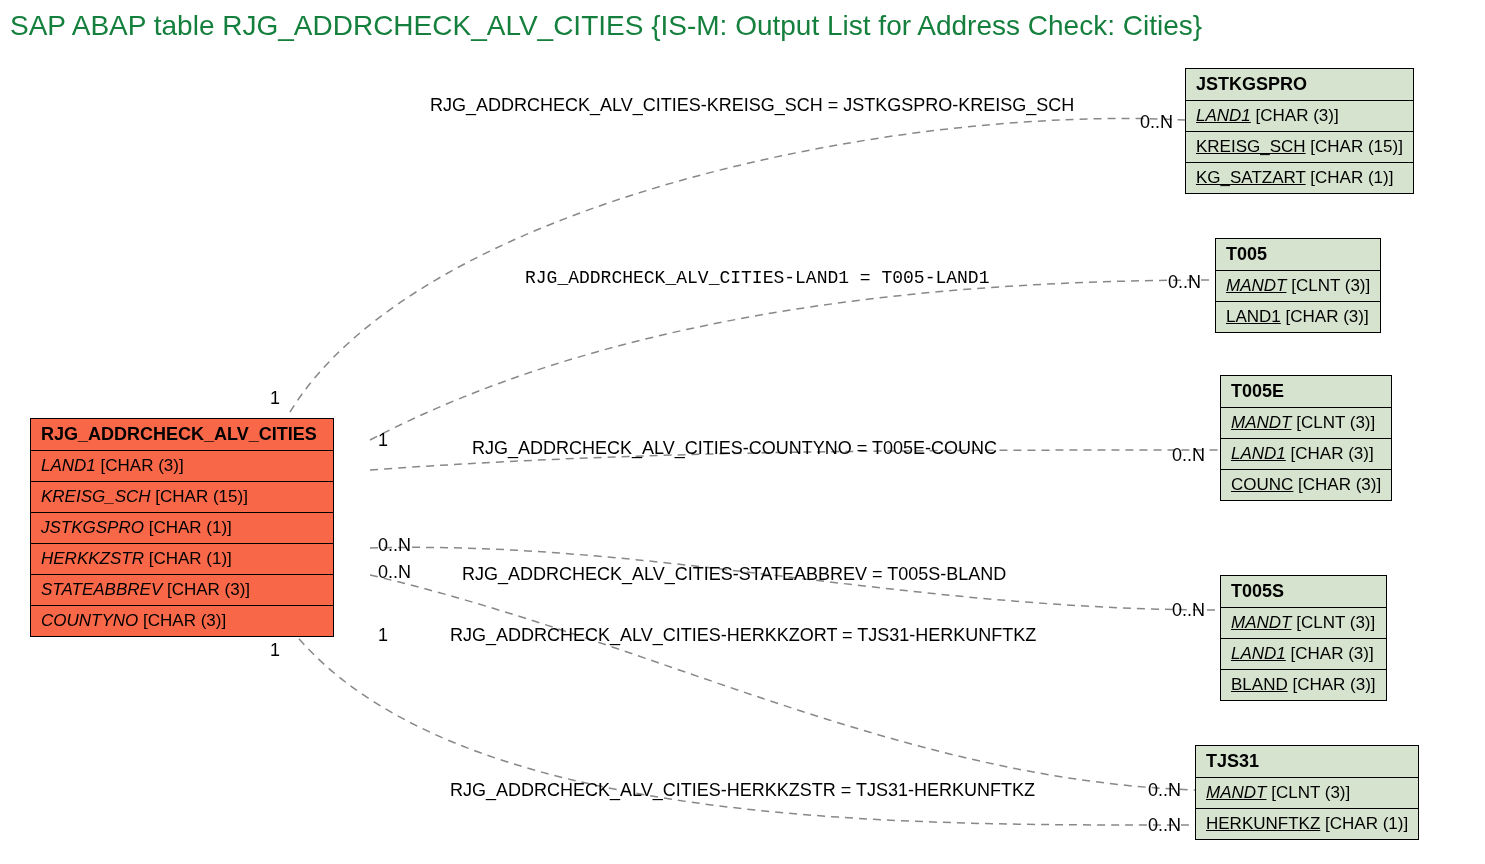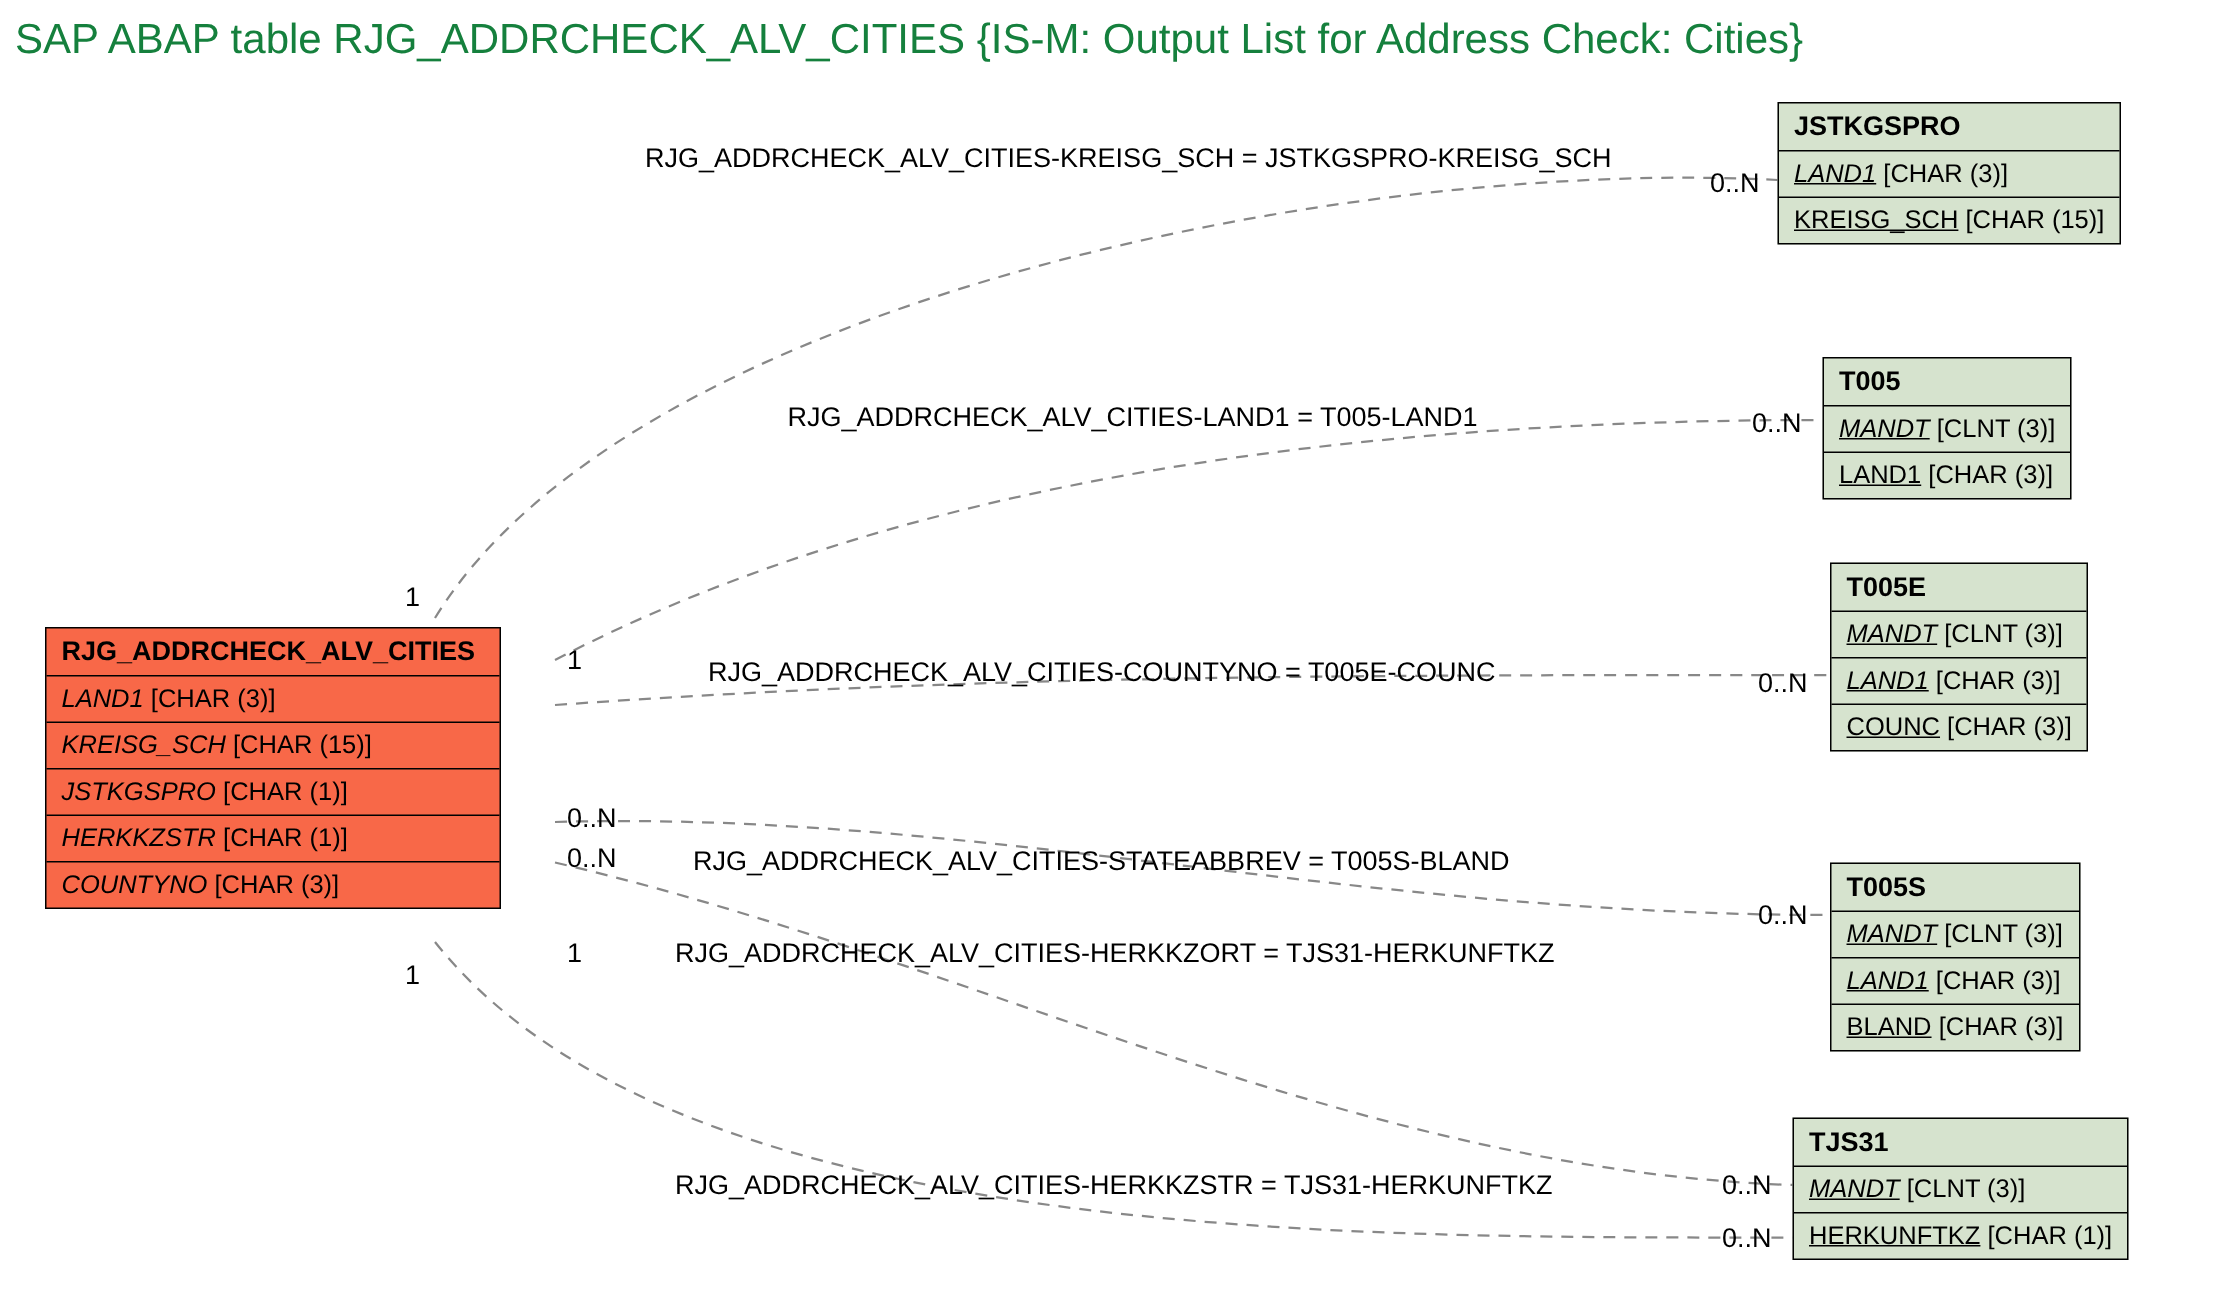--- a/index.html
+++ b/index.html
@@ -79,27 +79,29 @@
 
   <path d="M 290 628 C 450 830, 900 825, 1195 825"></path>
 </svg>
 
 <div class="entity entity-main" style="left:30px; top:418px; width:304px;">
   <div class="entity-header">RJG_ADDRCHECK_ALV_CITIES</div>
   <div class="entity-row"><span class="ital">LAND1</span> <span>[CHAR (3)]</span></div>
   <div class="entity-row"><span class="ital">KREISG_SCH</span> <span>[CHAR (15)]</span></div>
   <div class="entity-row"><span class="ital">JSTKGSPRO</span> <span>[CHAR (1)]</span></div>
   <div class="entity-row"><span class="ital">HERKKZSTR</span> <span>[CHAR (1)]</span></div>
+  <div class="entity-row"><span class="ital">STATEABBREV</span> <span>[CHAR (3)]</span></div>
   <div class="entity-row"><span class="ital">COUNTYNO</span> <span>[CHAR (3)]</span></div>
 </div>
 
 <div class="entity entity-ref" style="left:1185px; top:68px;">
   <div class="entity-header">JSTKGSPRO</div>
   <div class="entity-row"><span class="fk ital">LAND1</span> <span>[CHAR (3)]</span></div>
   <div class="entity-row"><span class="fk">KREISG_SCH</span> <span>[CHAR (15)]</span></div>
+  <div class="entity-row"><span class="fk">KG_SATZART</span> <span>[CHAR (1)]</span></div>
 </div>
 
 <div class="entity entity-ref" style="left:1215px; top:238px;">
   <div class="entity-header">T005</div>
   <div class="entity-row"><span class="fk ital">MANDT</span> <span>[CLNT (3)]</span></div>
   <div class="entity-row"><span class="fk">LAND1</span> <span>[CHAR (3)]</span></div>
 </div>
 
 <div class="entity entity-ref" style="left:1220px; top:375px;">
   <div class="entity-header">T005E</div>
@@ -115,21 +117,21 @@
   <div class="entity-row"><span class="fk">BLAND</span> <span>[CHAR (3)]</span></div>
 </div>
 
 <div class="entity entity-ref" style="left:1195px; top:745px;">
   <div class="entity-header">TJS31</div>
   <div class="entity-row"><span class="fk ital">MANDT</span> <span>[CLNT (3)]</span></div>
   <div class="entity-row"><span class="fk">HERKUNFTKZ</span> <span>[CHAR (1)]</span></div>
 </div>
 
 <div class="rel-label" style="left:430px; top:95px;">RJG_ADDRCHECK_ALV_CITIES-KREISG_SCH = JSTKGSPRO-KREISG_SCH</div>
-<div class="rel-label" style="left:525px; top:268px;">RJG_ADDRCHECK_ALV_CITIES-LAND1 = T005-LAND1</div>
+<div class="rel-label" style="left:525px; top:268px;font-family:Liberation Mono, monospace;">RJG_ADDRCHECK_ALV_CITIES-LAND1 = T005-LAND1</div>
 <div class="rel-label" style="left:472px; top:438px;">RJG_ADDRCHECK_ALV_CITIES-COUNTYNO = T005E-COUNC</div>
 <div class="rel-label" style="left:462px; top:520px;margin-top:44px;">RJG_ADDRCHECK_ALV_CITIES-STATEABBREV = T005S-BLAND</div>
 <div class="rel-label" style="left:450px; top:625px;">RJG_ADDRCHECK_ALV_CITIES-HERKKZORT = TJS31-HERKUNFTKZ</div>
 <div class="rel-label" style="left:450px; top:780px;">RJG_ADDRCHECK_ALV_CITIES-HERKKZSTR = TJS31-HERKUNFTKZ</div>
 
 <div class="card-label" style="left:270px; top:388px;">1</div>
 <div class="card-label" style="left:378px; top:430px;">1</div>
 <div class="card-label" style="left:378px; top:625px;">1</div>
 <div class="card-label" style="left:378px; top:535px;">0..N</div>
 <div class="card-label" style="left:378px; top:562px;">0..N</div>

